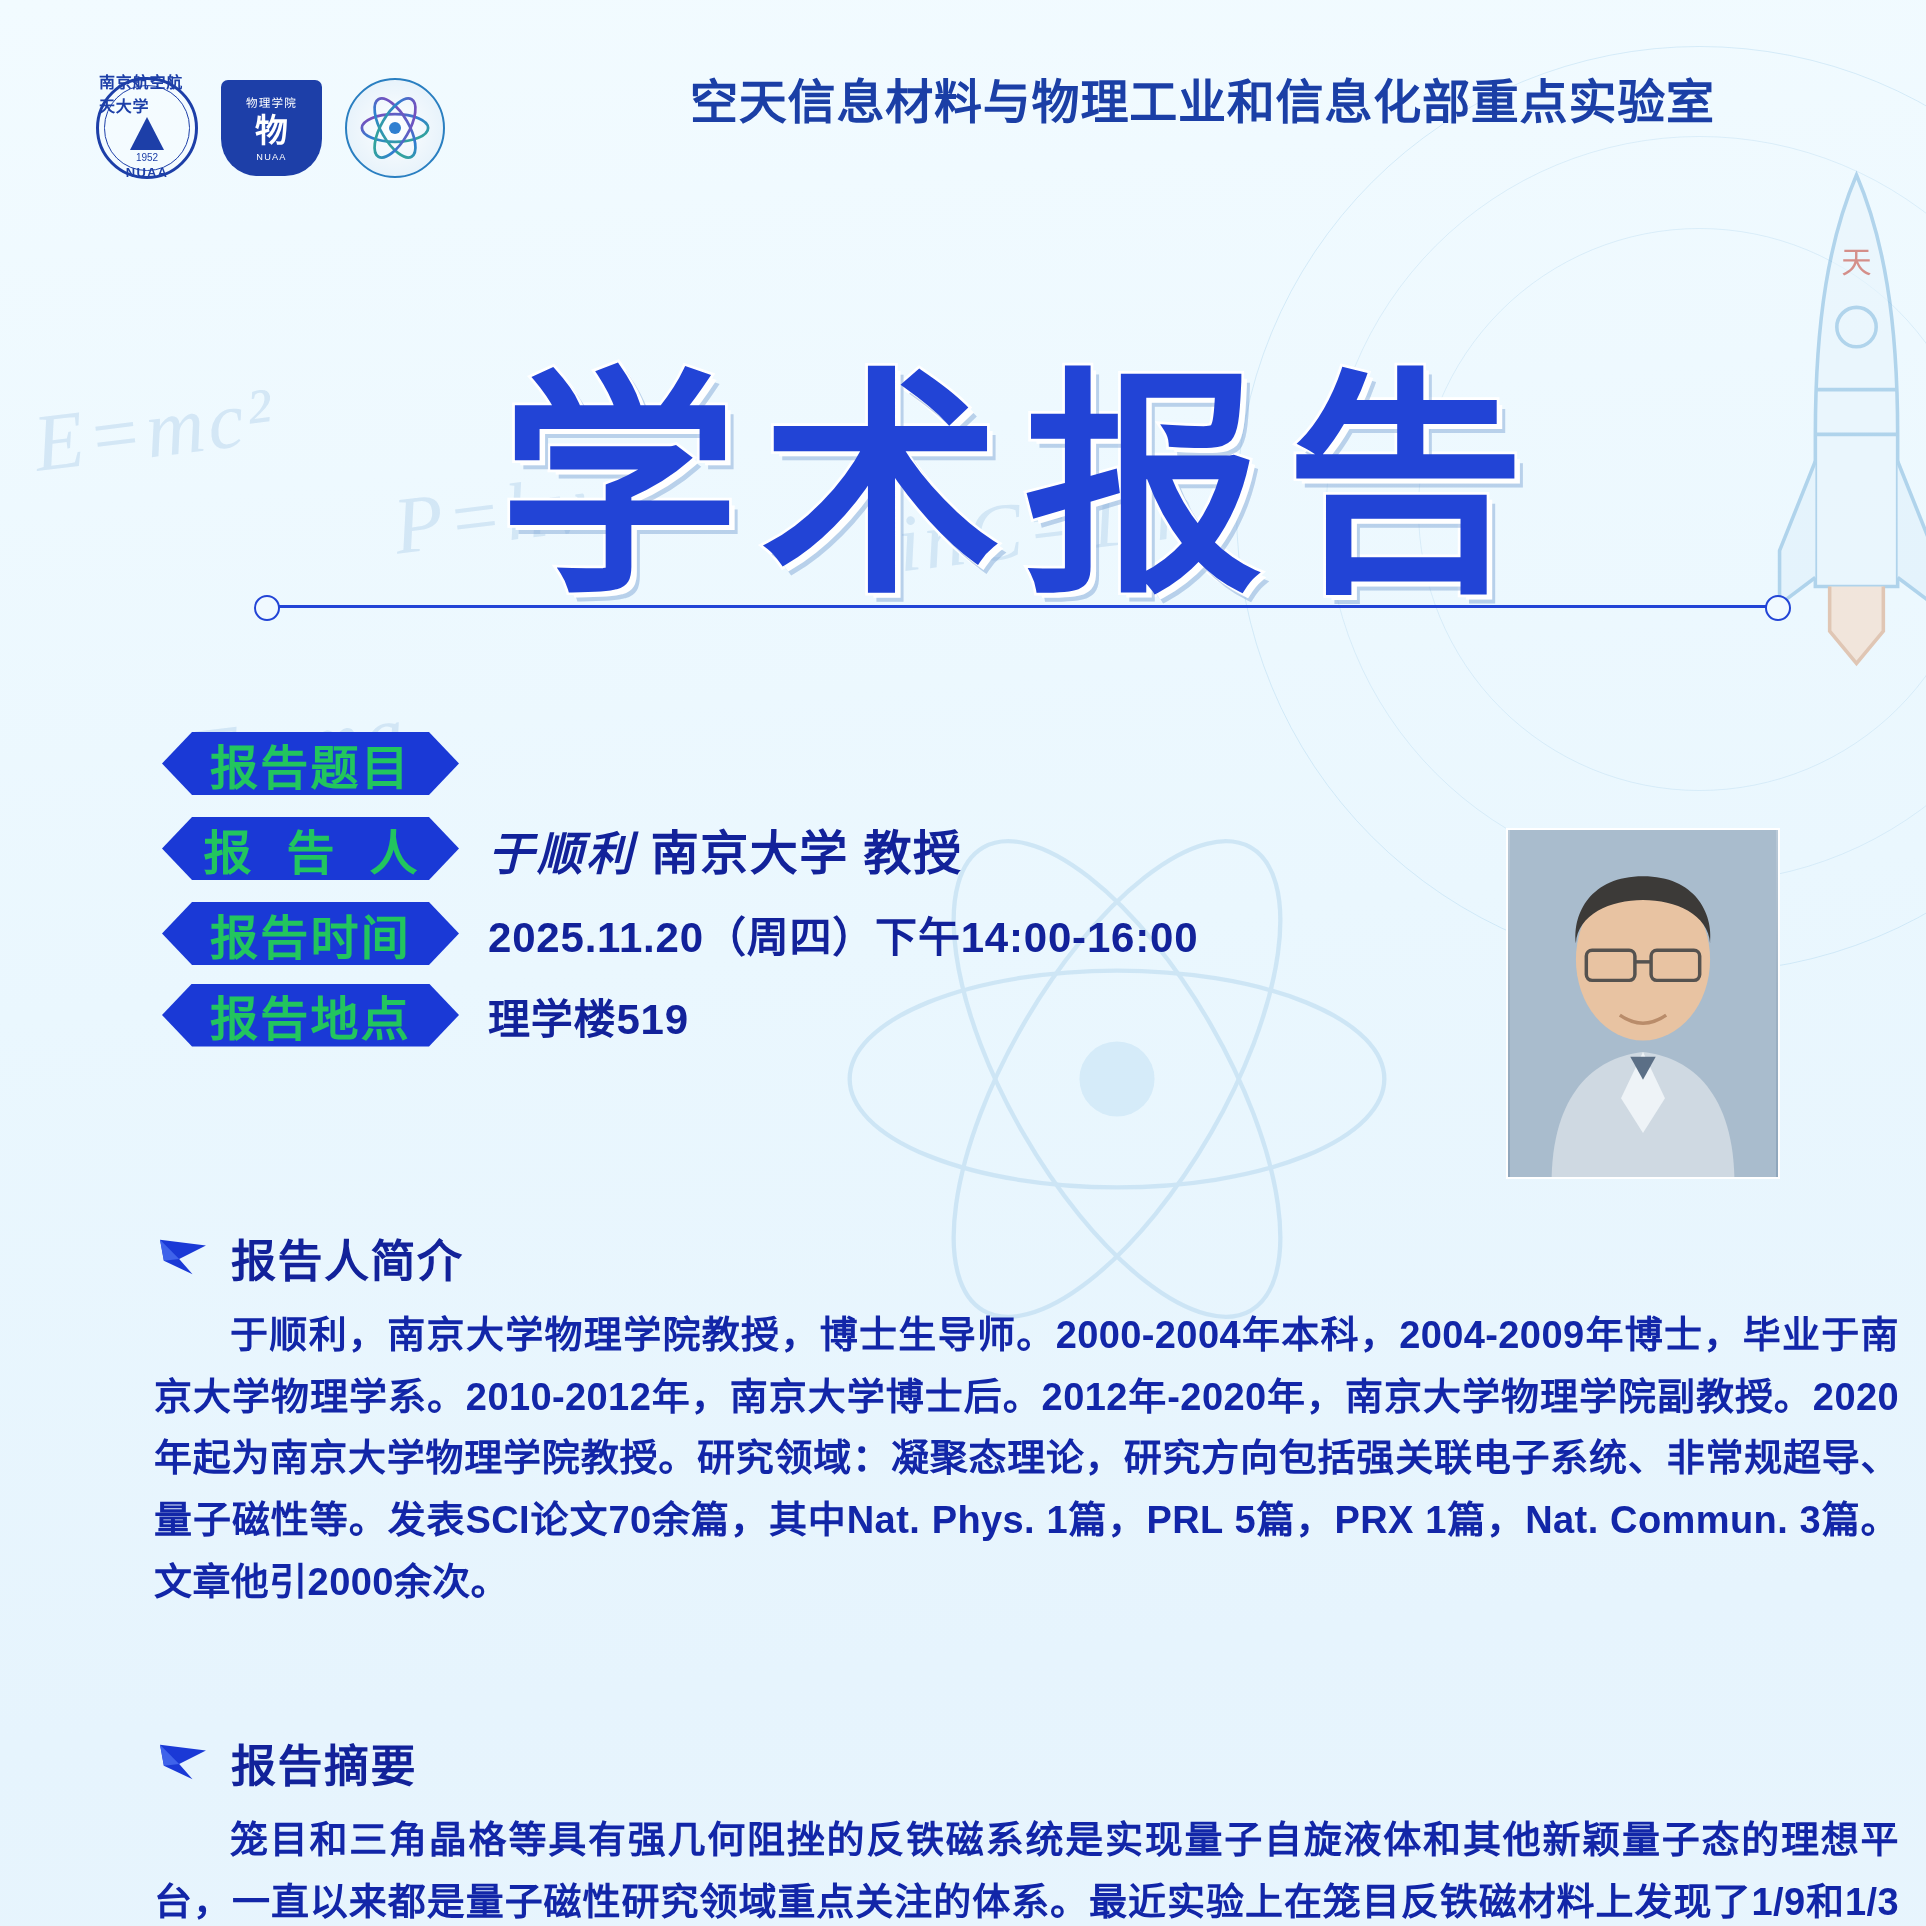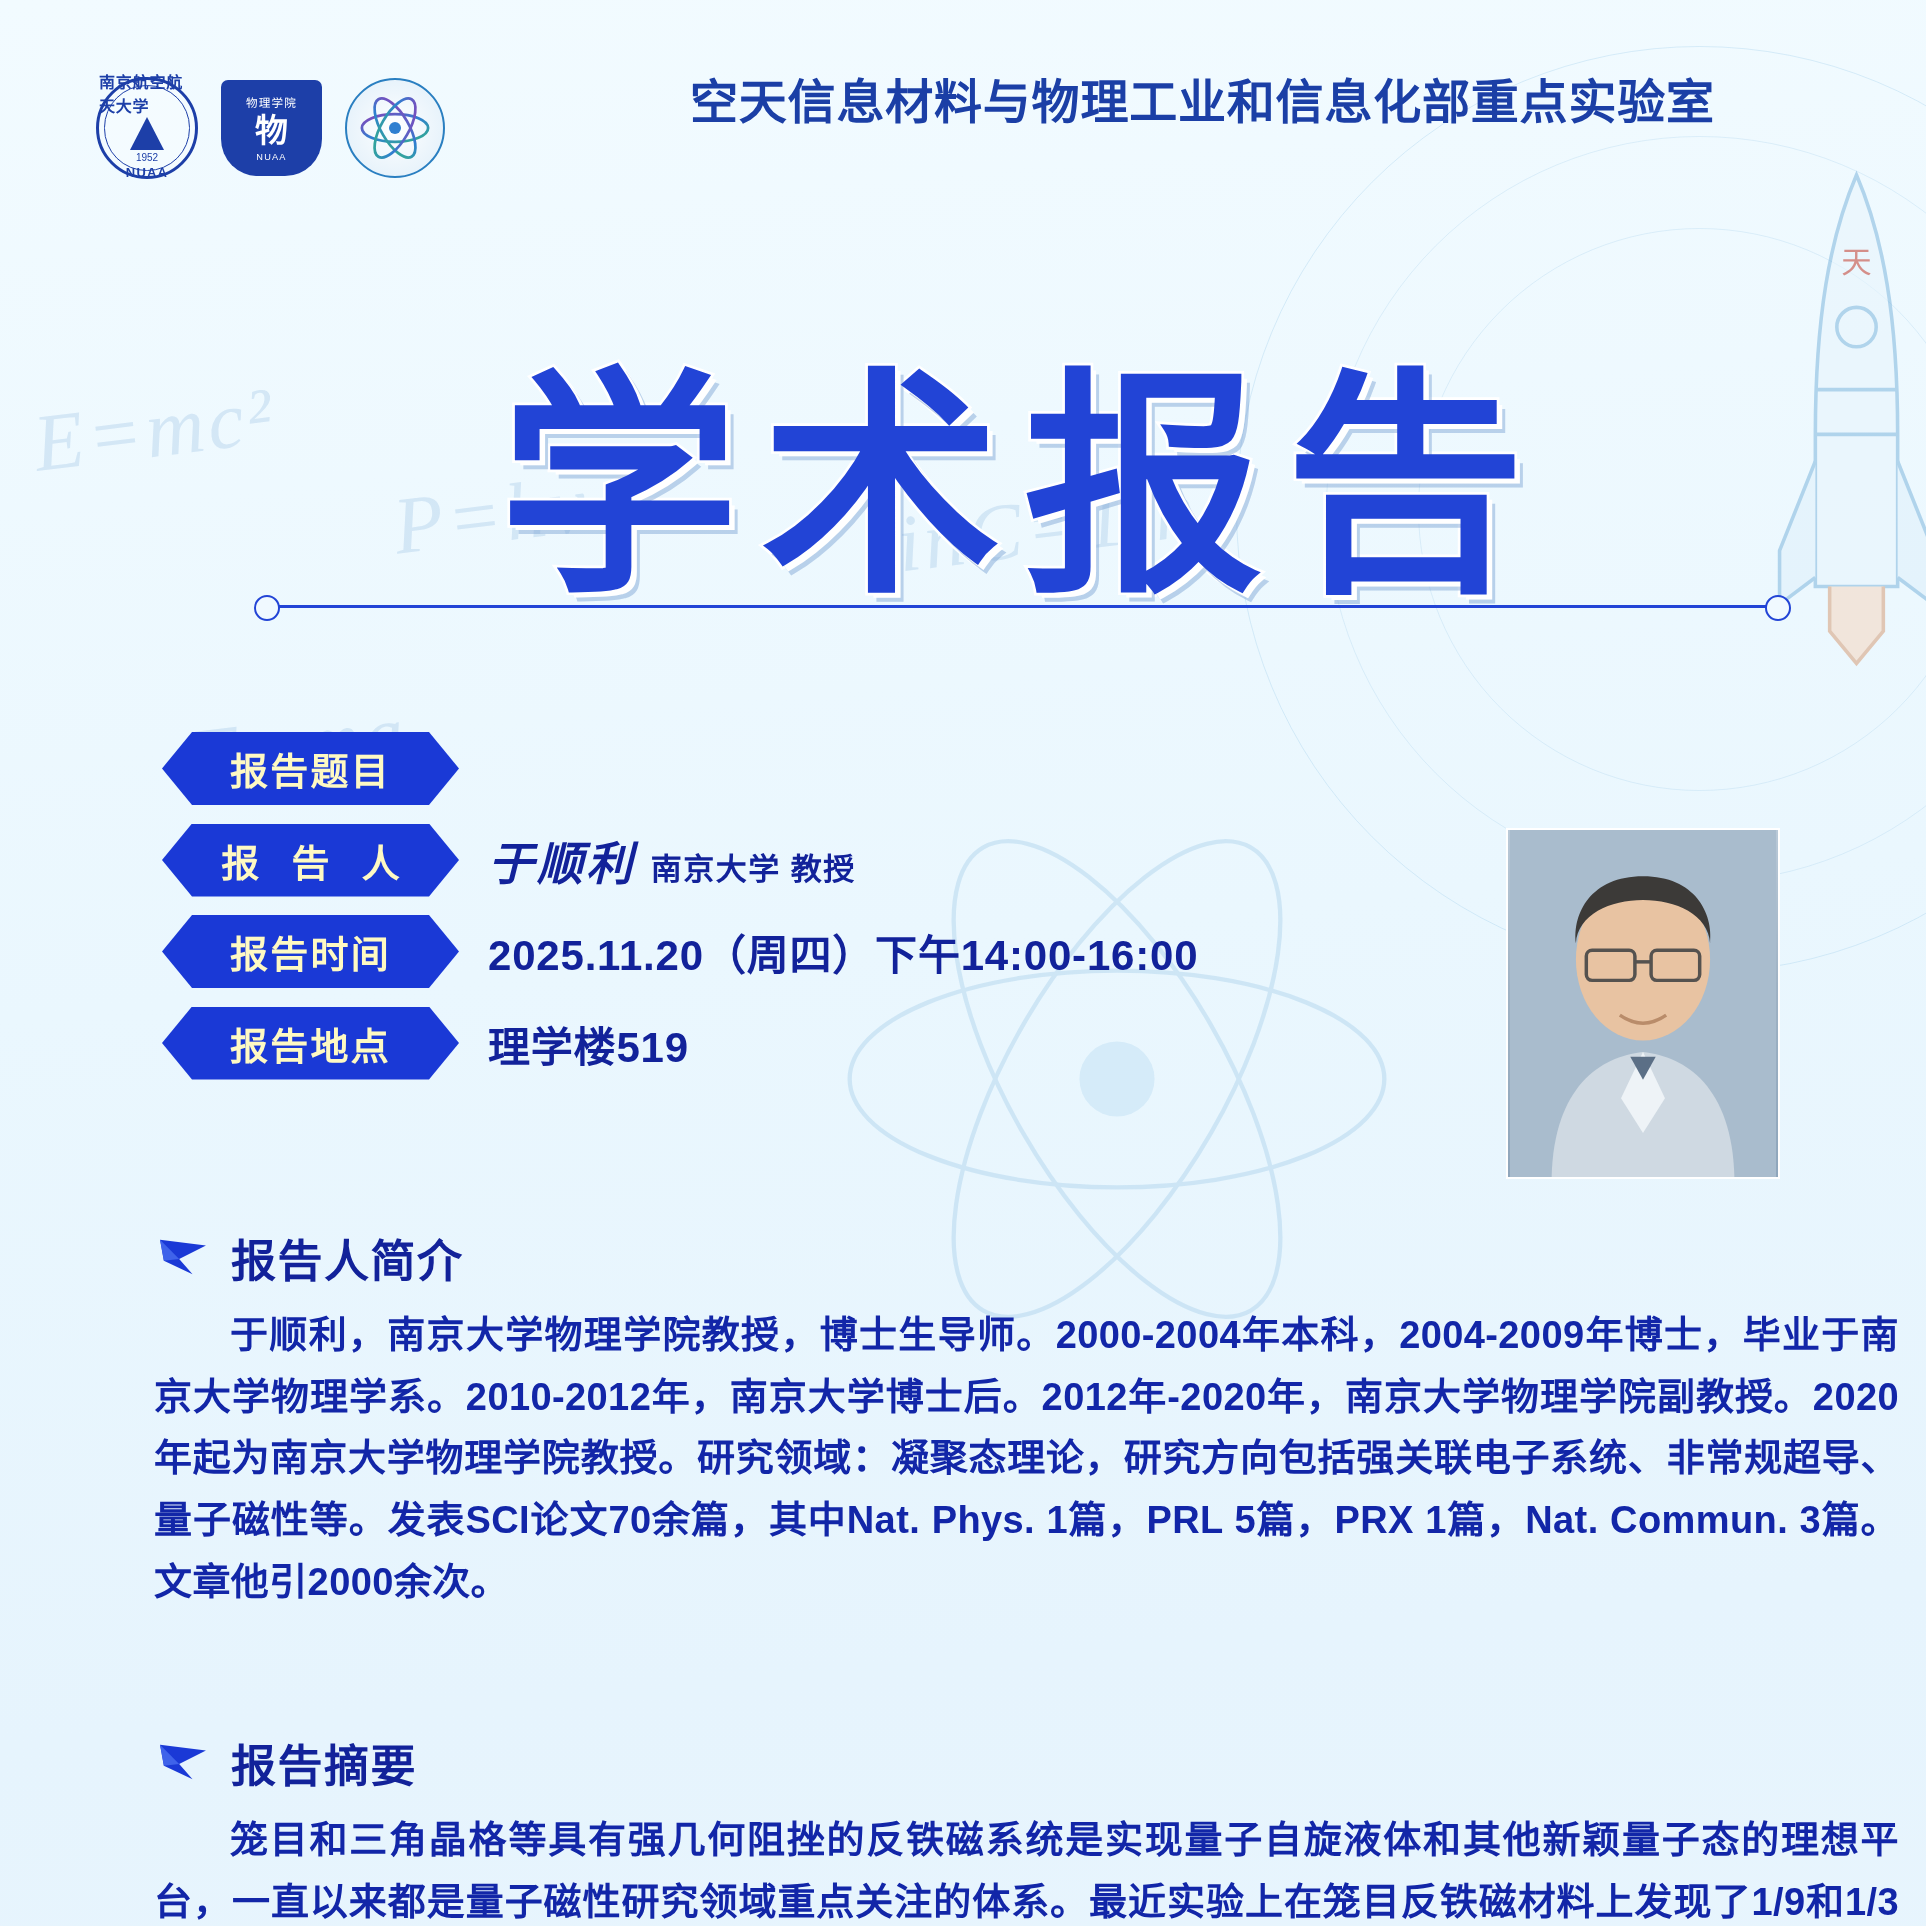--- a/index.html
+++ b/index.html
@@ -223,27 +223,27 @@
   }
   .info-row {
     display: flex;
     align-items: center;
     margin-bottom: 18.5px;
     position: relative;
   }
   .tag {
     position: relative;
     width: 297px;
-    height: 73px;
+    height: 63px;
     flex: 0 0 auto;
     display:flex;
     align-items:center;
     justify-content:center;
-    color:#fef9c3;
-    font-size: 38px;
+    color:#22c55e;
+    font-size: 48px;
     font-weight: bold;
     letter-spacing: 2.3px;
     background: #1a39d6;
     clip-path: polygon(0 50%, 30px 0, 267px 0, 297px 50%, 267px 100%, 30px 100%);
   }
   .tag.spaced { letter-spacing: 10.8px; text-indent: 10.8px; }
   .info-value {
     margin-left: 29px;
     color: #12229a;
     font-size: 42px;
@@ -252,21 +252,21 @@
     white-space: nowrap;
   }
   .info-value .speaker-name {
     font-family: "Liberation Serif", serif;
     font-style: italic;
     font-size: 46px;
     letter-spacing: 3.1px;
     margin-right: 15.4px;
   }
   .info-value .sub {
-    font-size: 31px;
+    font-size: 48px;
     letter-spacing: 1.5px;
   }
   .portrait {
     position:absolute;
     right: 0;
     top: 96px;
     width: 270px;
     height: 347px;
     border: 2.3px solid #ffffff;
     background: linear-gradient(180deg,#b9c9d7 0%, #9fb2c4 45%, #8fa6bb 100%);

